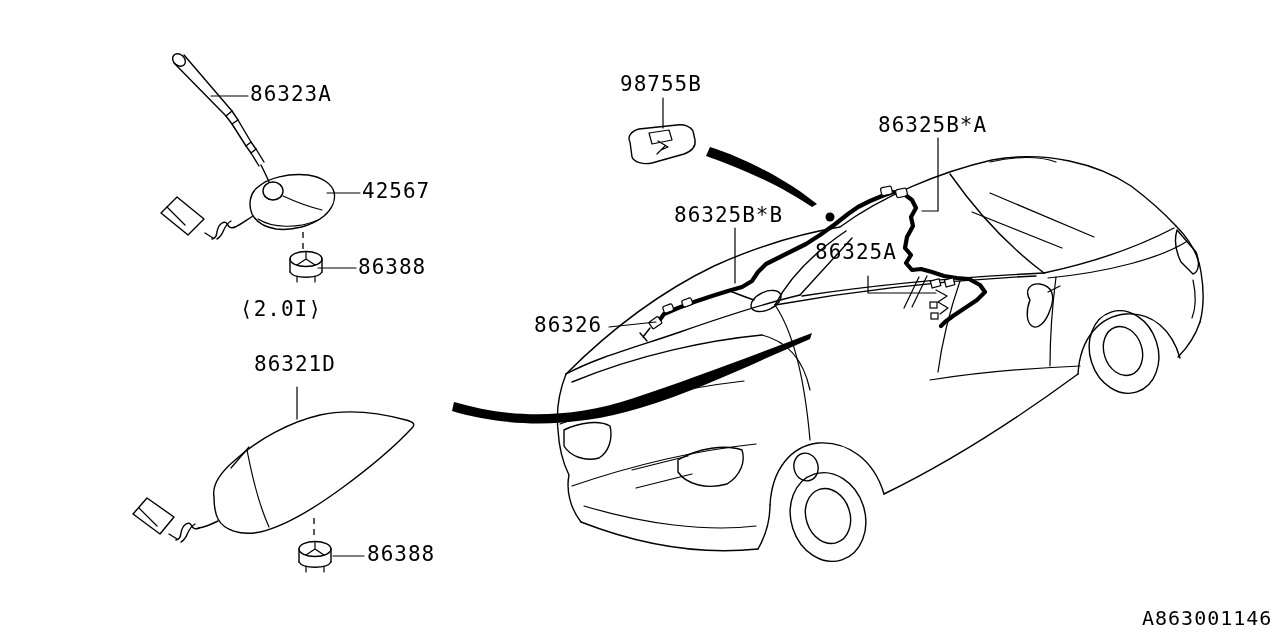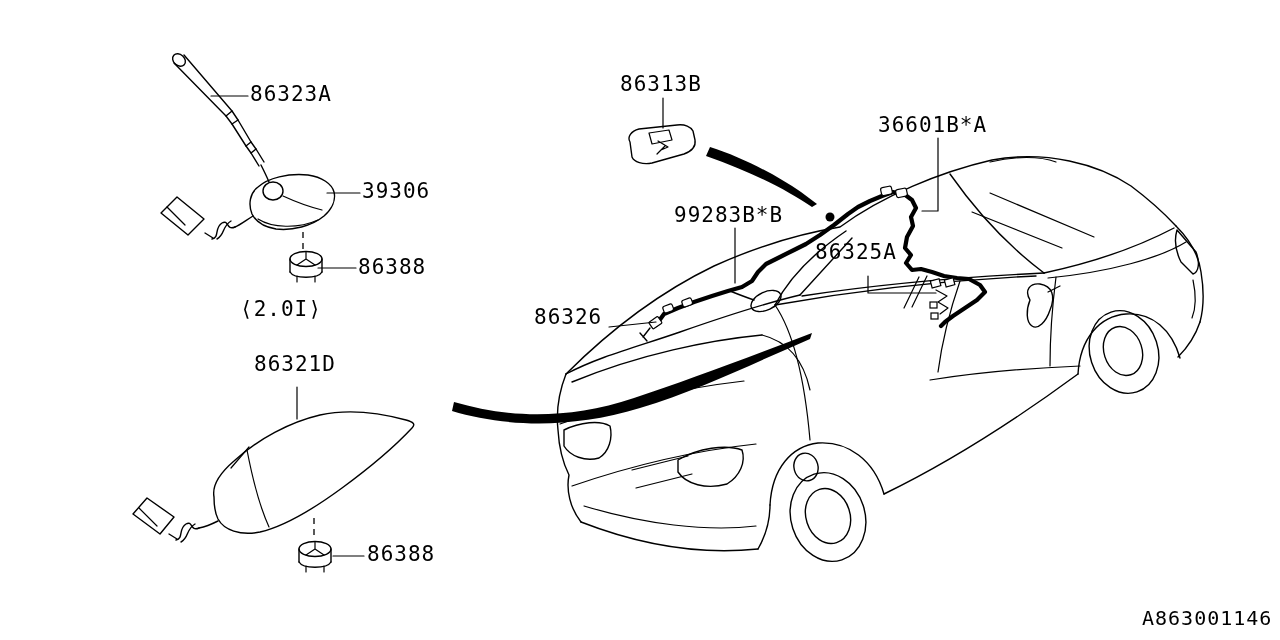--- a/index.html
+++ b/index.html
@@ -220,25 +220,25 @@
       </g>
 
       <path class="thin" d="M 735,228 L 735,283"></path>
       <path class="thin" d="M 938,138 L 938,211 L 922,211"></path>
       <path class="thin" d="M 868,276 L 868,293 L 936,293"></path>
       <path class="thin" d="M 609,327 L 656,322"></path>
     </g>
   </svg>
 
   <div class="part-label" style="left:250px;top:84px">86323A</div>
-  <div class="part-label" style="left:362px;top:181px">39306</div>
+  <div class="part-label" style="left:362px;top:181px">42567</div>
   <div class="part-label" style="left:358px;top:257px">86388</div>
   <div class="part-label" style="left:240px;top:299px">⟨2.0I⟩</div>
   <div class="part-label" style="left:254px;top:354px">86321D</div>
   <div class="part-label" style="left:367px;top:544px">86388</div>
-  <div class="part-label" style="left:620px;top:74px">86313B</div>
-  <div class="part-label" style="left:674px;top:205px">99283B*B</div>
-  <div class="part-label" style="left:878px;top:115px">36601B*A</div>
+  <div class="part-label" style="left:620px;top:74px">98755B</div>
+  <div class="part-label" style="left:674px;top:205px">86325B*B</div>
+  <div class="part-label" style="left:878px;top:115px">86325B*A</div>
   <div class="part-label" style="left:815px;top:242px">86325A</div>
-  <div class="part-label" style="left:534px;top:307px">86326</div>
+  <div class="part-label" style="left:534px;top:315px">86326</div>
 
   <div class="doc-code" style="left:1142px;top:608px">A863001146</div>
 </div>
 
 </body></html>

